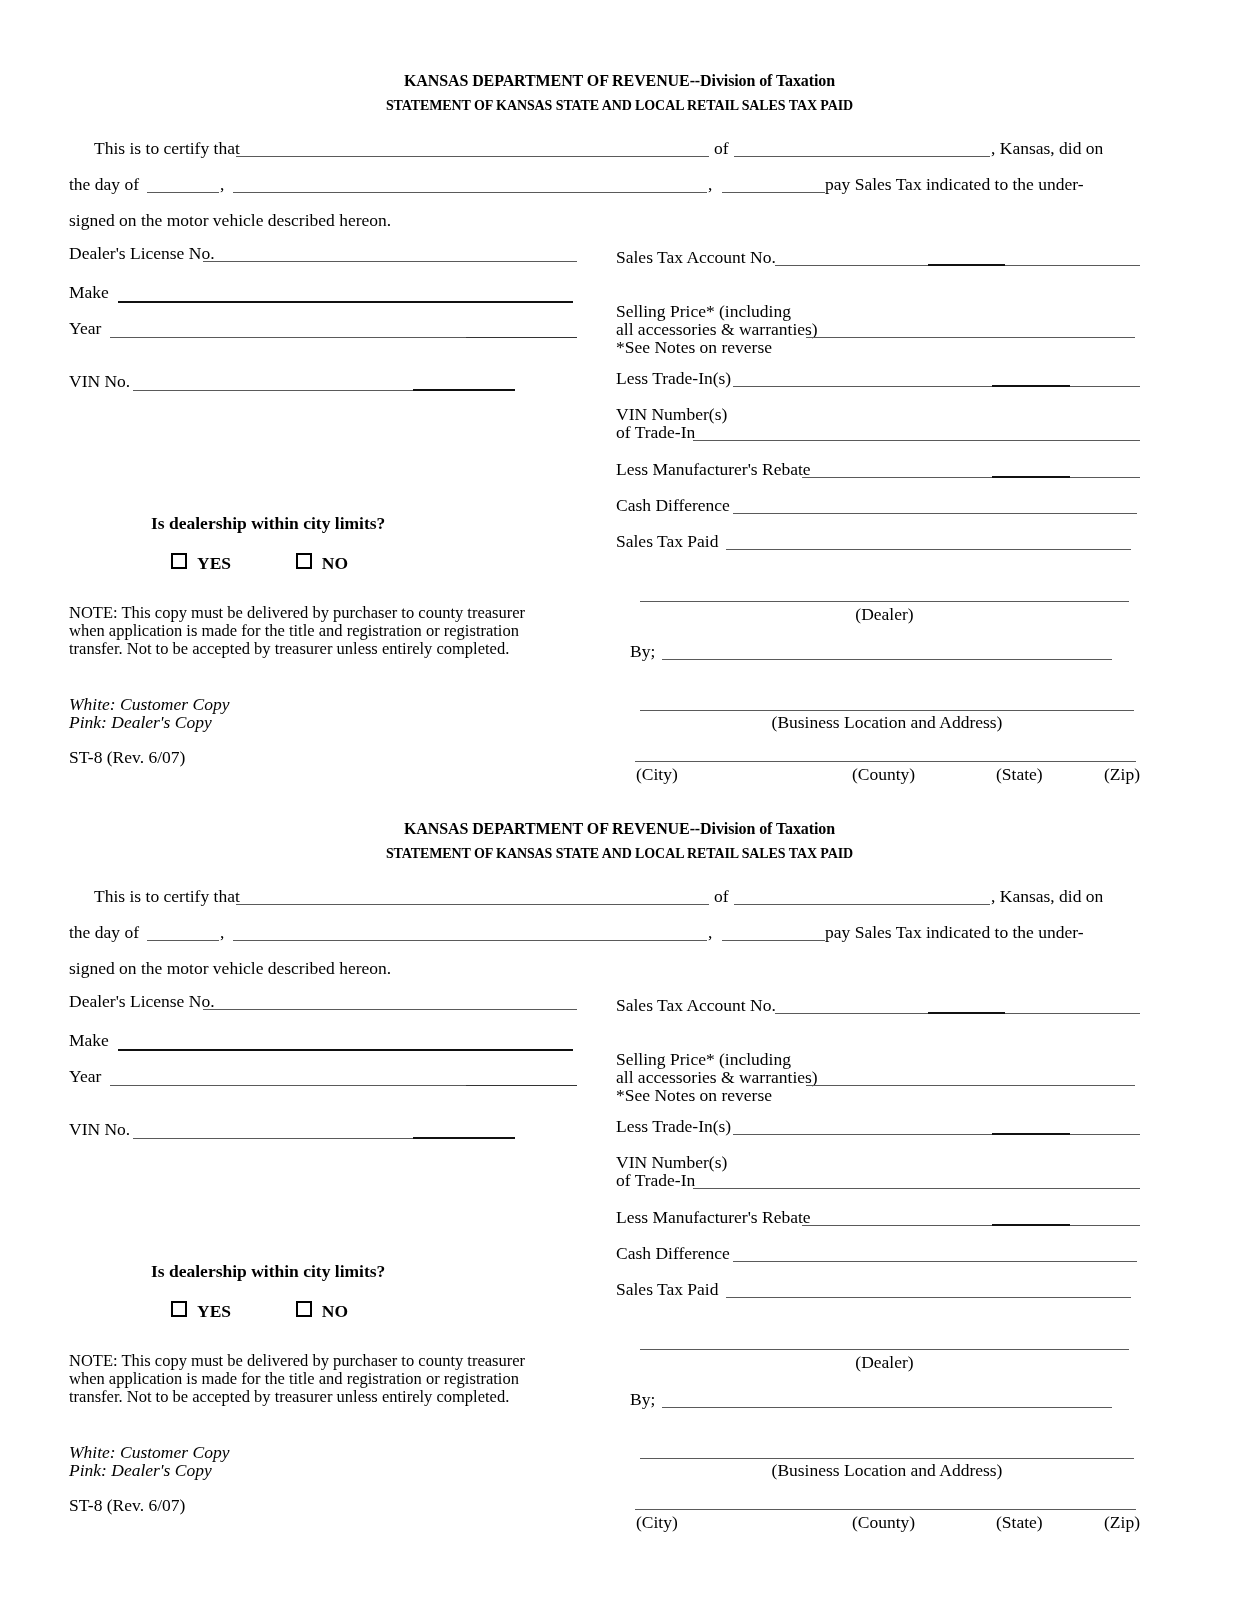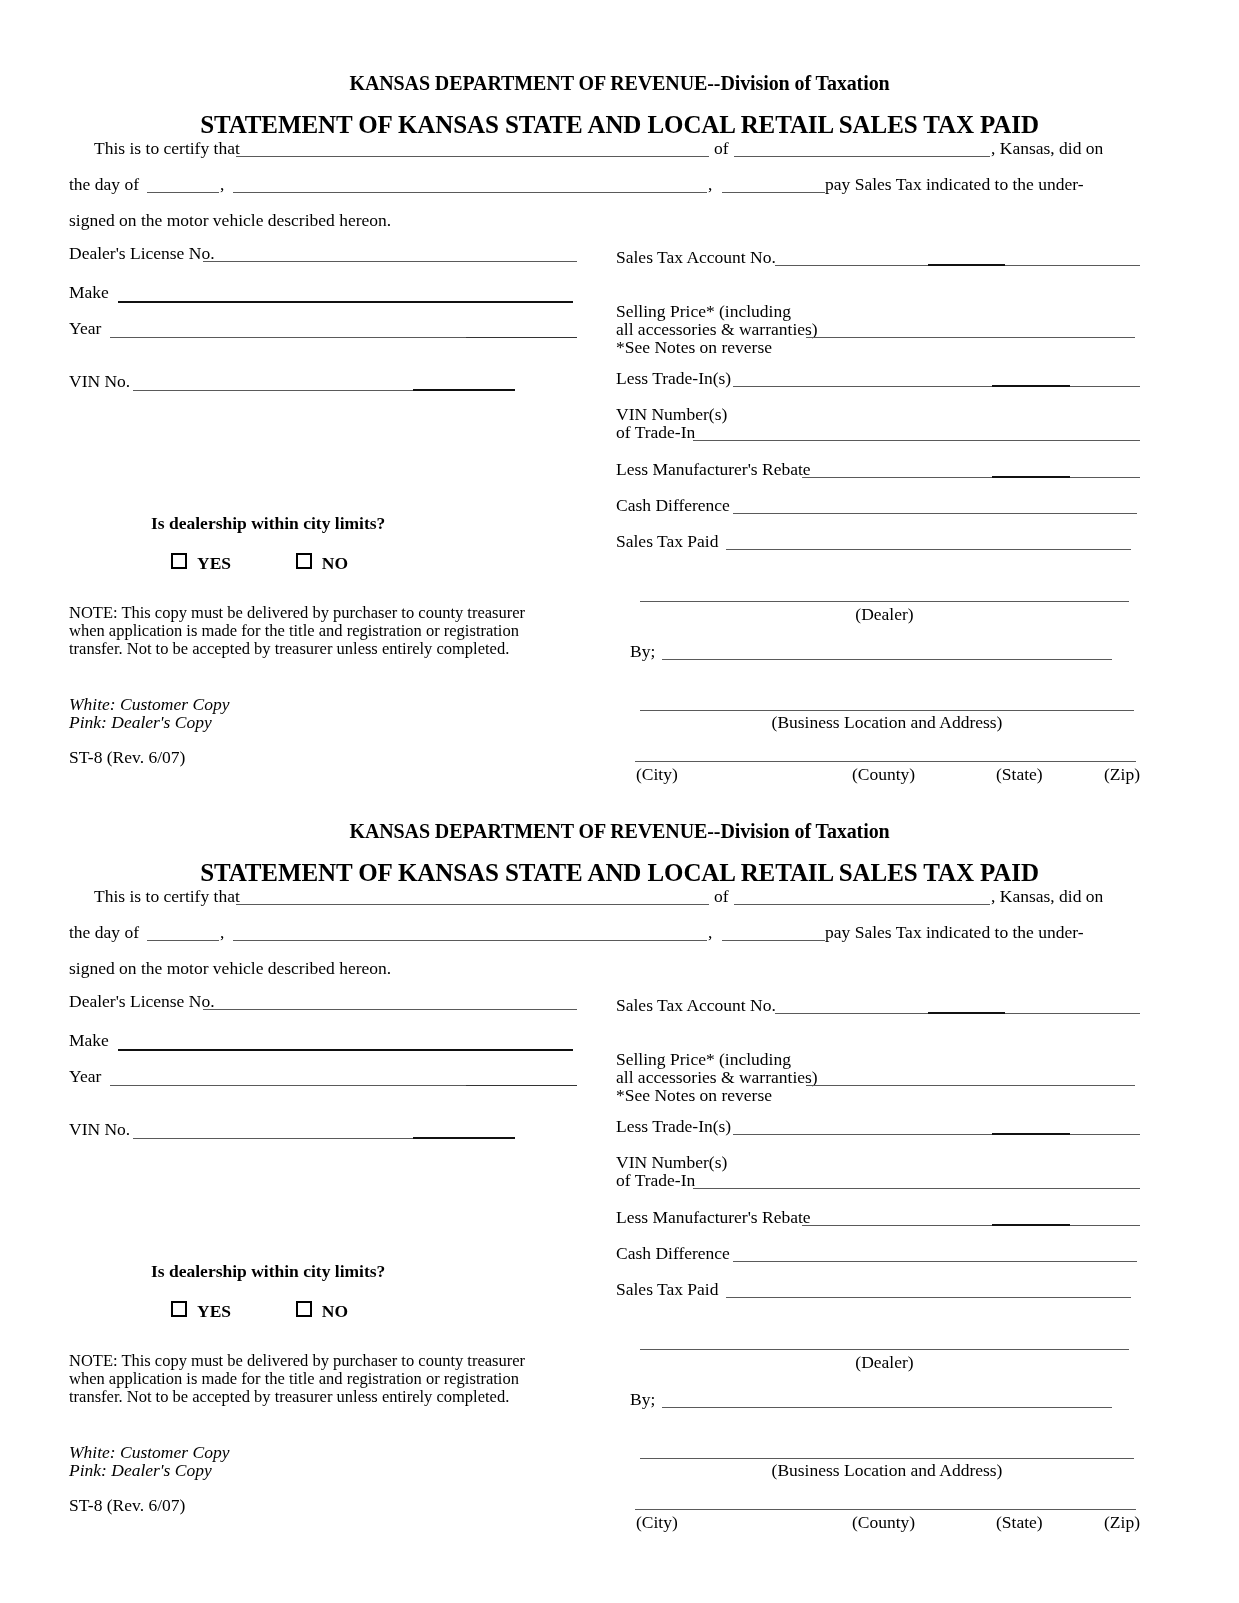--- a/index.html
+++ b/index.html
@@ -48,28 +48,28 @@
 
   
   .title-wrap {
     position: absolute;
     left: 0;
     width: 1239px;
     text-align: center;
   }
   .title-1 {
     font-weight: bold;
-    font-size: 20px;
+    font-size: 16px;
     letter-spacing: -0.1px;
   }
   .title-2 {
     font-weight: bold;
-    font-size: 25px;
+    font-size: 14px;
     letter-spacing: -0.1px;
-    margin-top: 16px;
+    margin-top: 8px;
   }
 
   
   .t {
     position: absolute;
     font-size: 17.5px;
     line-height: 1.25;
     white-space: nowrap;
   }
   .t.italic { font-style: italic; }

